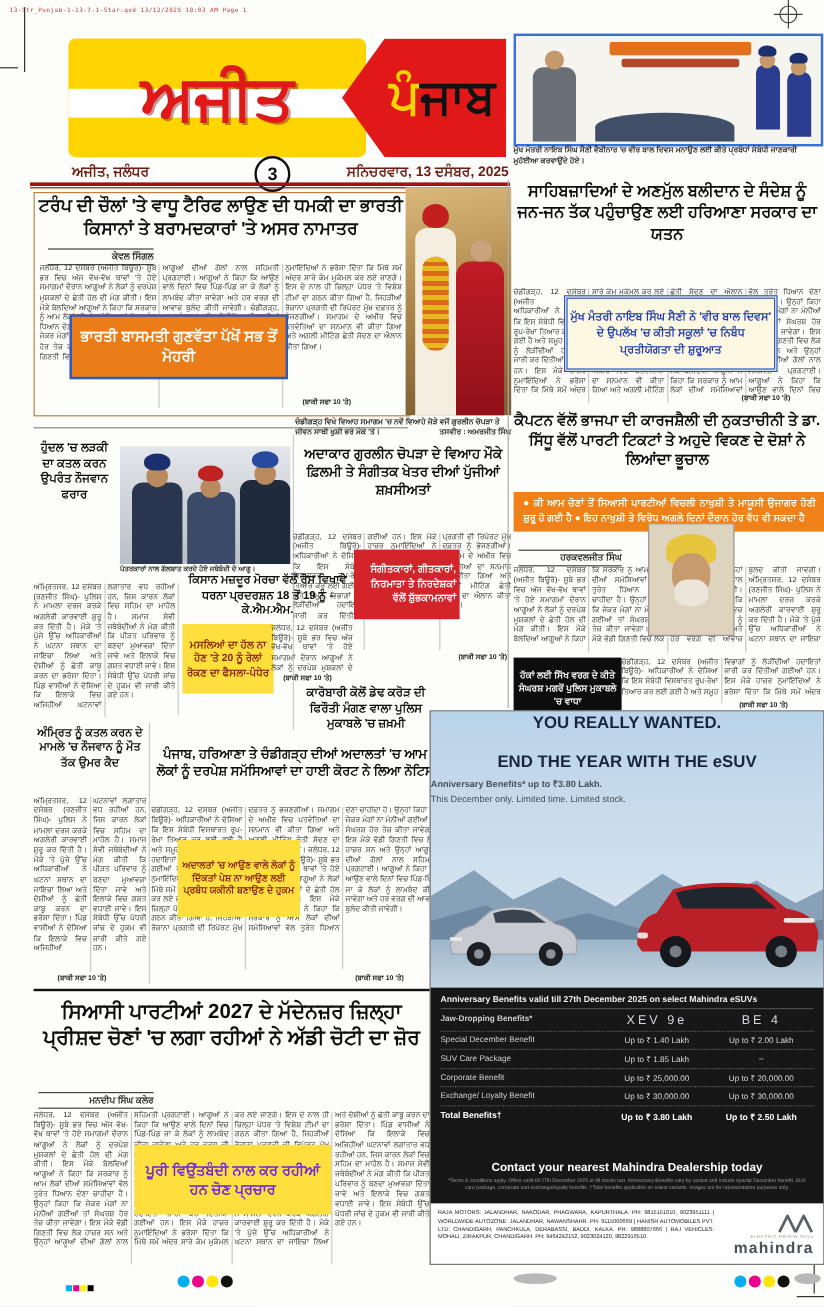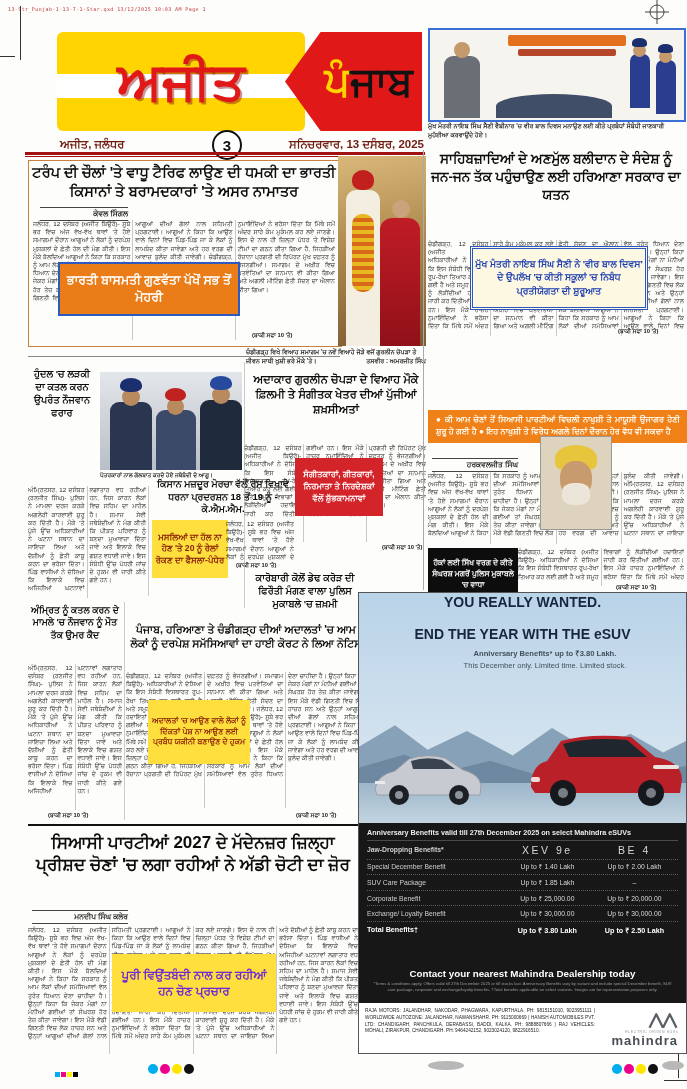--- a/index.html
+++ b/index.html
@@ -62,21 +62,21 @@
   .ph-haryana .kid-turban{position:absolute;width:15px;height:9px;background:#1b2f6e;border-radius:50% 50% 30% 30%;}
   .ph-haryana .crowd{position:absolute;left:66px;bottom:2px;width:116px;height:24px;background:#203050;border-radius:50% 50% 0 0;opacity:.85;}
   .ph-captain{background:#ded3bd;border:1px solid #999;}
   .ph-captain .turban{position:absolute;left:14px;top:8px;width:42px;height:26px;background:#e7c63d;border-radius:50% 50% 30% 30%;}
   .ph-captain .face{position:absolute;left:19px;top:24px;width:32px;height:36px;background:#c89b6e;border-radius:45%;}
   .ph-captain .beard{position:absolute;left:21px;top:46px;width:28px;height:22px;background:#ece6da;border-radius:40%;}
   
   .ad{border:1px solid #555;background:#fff;}
   .ad-sky{position:absolute;left:0;top:0;width:100%;height:230px;background:linear-gradient(#b9d3e8 0%,#cfe0ee 55%,#dce8f1 100%);overflow:hidden;}
   .ad-hl{font-size:14px;font-weight:800;color:#17253f;text-align:center;line-height:1.3;}
-  .ad-sub{font-size:7.6px;color:#43505c;text-align:center;line-height:1.5;padding-left:45px;}
+  .ad-sub{font-size:7.6px;color:#43505c;line-height:1.5;}
   .mtn{position:absolute;left:0;width:100%;}
   .mtn1{top:112px;height:72px;background:#87a2b8;clip-path:polygon(0 100%,0 58%,11% 28%,21% 62%,33% 36%,47% 70%,59% 32%,71% 64%,83% 40%,93% 66%,100% 50%,100% 100%);}
   .mtn2{top:146px;height:52px;background:#6d88a0;clip-path:polygon(0 100%,0 55%,14% 30%,26% 64%,40% 42%,56% 72%,70% 44%,84% 68%,100% 52%,100% 100%);}
   .water{position:absolute;left:0;top:190px;width:100%;height:40px;background:linear-gradient(#9db6c9,#c2d4e0);}
   .ad-dark{position:absolute;left:0;top:230px;width:100%;height:142px;background:#171717;color:#d8d8d8;padding:5px 8px;box-sizing:border-box;}
   .ad-valid{font-size:7.2px;font-weight:700;color:#ececec;border-bottom:1px solid #4a4a4a;padding-bottom:3px;}
   .ad-row{display:flex;align-items:center;border-bottom:1px dotted #5c5c5c;padding:2.8px 0;}
   .ad-row:last-child{border-bottom:none;}
   .ad-c1{width:44%;font-size:6.8px;color:#cfcfcf;}
   .ad-c2,.ad-c3{width:28%;text-align:center;font-size:6.8px;}
@@ -148,21 +148,21 @@
   </div>
   <div class="abs caption" style="left:246px;top:348px;width:180px;">
     <span>ਚੰਡੀਗੜ੍ਹ ਵਿਖੇ ਵਿਆਹ ਸਮਾਗਮ 'ਚ ਨਵੇਂ ਵਿਆਹੇ ਜੋੜੇ ਵਜੋਂ ਗੁਰਲੀਨ ਚੋਪੜਾ ਤੇ ਜੀਵਨ ਸਾਥੀ ਖੁਸ਼ੀ ਭਰੇ ਮੌਕੇ 'ਤੇ।</span>
     <span style="float:right;font-weight:800;">ਤਸਵੀਰ : ਅਮਰਜੀਤ ਸਿੰਘ</span>
   </div>
 
   <div class="abs hl" style="left:244px;top:372px;width:184px;font-size:11.3px;">ਅਦਾਕਾਰ ਗੁਰਲੀਨ ਚੋਪੜਾ ਦੇ ਵਿਆਹ ਮੌਕੇ ਫ਼ਿਲਮੀ ਤੇ ਸੰਗੀਤਕ ਖੇਤਰ ਦੀਆਂ ਪੁੱਜੀਆਂ ਸ਼ਖ਼ਸੀਅਤਾਂ</div>
   <div class="abs body-txt cols3" style="left:244px;top:444px;width:182px;height:98px;">
     <span>ਚੰਡੀਗੜ੍ਹ, 12 ਦਸੰਬਰ (ਅਜੀਤ ਬਿਊਰੋ)- ਅਧਿਕਾਰੀਆਂ ਨੇ ਦੱਸਿਆ ਕਿ ਇਸ ਸੰਬੰਧੀ ਵਿਸਥਾਰਤ ਰੂਪ-ਰੇਖਾ ਤਿਆਰ ਕਰ ਲਈ ਗਈ ਹੈ ਅਤੇ ਸਮੂਹ ਵਿਭਾਗਾਂ ਨੂੰ ਲੋੜੀਂਦੀਆਂ ਹਦਾਇਤਾਂ ਜਾਰੀ ਕਰ ਦਿੱਤੀਆਂ ਗਈਆਂ ਹਨ। ਇਸ ਮੌਕੇ ਹਾਜ਼ਰ ਨੁਮਾਇੰਦਿਆਂ ਨੇ ਭਰੋਸਾ ਦਿੱਤਾ ਕਿ ਮਿੱਥੇ ਸਮੇਂ ਅੰਦਰ ਸਾਰੇ ਕੰਮ ਮੁਕੰਮਲ ਕਰ ਲਏ ਜਾਣਗੇ। ਇਸ ਦੇ ਨਾਲ ਹੀ ਜ਼ਿਲ੍ਹਾ ਪੱਧਰ 'ਤੇ ਵਿਸ਼ੇਸ਼ ਟੀਮਾਂ ਦਾ ਗਠਨ ਕੀਤਾ ਗਿਆ ਹੈ, ਜਿਹੜੀਆਂ ਰੋਜ਼ਾਨਾ ਪ੍ਰਗਤੀ ਦੀ ਰਿਪੋਰਟ ਮੁੱਖ ਦਫ਼ਤਰ ਨੂੰ ਭੇਜਣਗੀਆਂ। ਸਮਾਗਮ ਦੇ ਅਖ਼ੀਰ ਵਿਚ ਪਤਵੰਤਿਆਂ ਦਾ ਸਨਮਾਨ ਵੀ ਕੀਤਾ ਗਿਆ ਅਤੇ ਅਗਲੀ ਮੀਟਿੰਗ ਛੇਤੀ ਸੱਦਣ ਦਾ ਐਲਾਨ ਕੀਤਾ ਗਿਆ।</span>
   </div>
-  <div class="abs box-red" style="left:295px;top:458px;width:82px;height:52px;">ਸੰਗੀਤਕਾਰਾਂ, ਗੀਤਕਾਰਾਂ, ਨਿਰਮਾਤਾ ਤੇ ਨਿਰਦੇਸ਼ਕਾਂ ਵੱਲੋਂ ਸ਼ੁੱਭਕਾਮਨਾਵਾਂ</div>
+  <div class="abs box-red" style="left:295px;top:458px;width:82px;height:52px;text-align:right;">ਸੰਗੀਤਕਾਰਾਂ, ਗੀਤਕਾਰਾਂ, ਨਿਰਮਾਤਾ ਤੇ ਨਿਰਦੇਸ਼ਕਾਂ ਵੱਲੋਂ ਸ਼ੁੱਭਕਾਮਨਾਵਾਂ</div>
   <div class="abs more" style="left:382px;top:544px;">(ਬਾਕੀ ਸਫਾ 10 'ਤੇ)</div>
 
   <div class="abs divider-h" style="left:28px;top:356px;width:312px;"></div>
 
   <div class="abs hl" style="left:28px;top:368px;width:68px;font-size:9.8px;">ਹੁੰਦਲ 'ਚ ਲੜਕੀ ਦਾ ਕਤਲ ਕਰਨ ਉਪਰੰਤ ਨੌਜਵਾਨ ਫਰਾਰ</div>
   <div class="photo ph-hundal" style="left:100px;top:372px;width:142px;height:98px;">
     <div class="p" style="left:10px;width:42px;height:68px;background:#2a3550;"></div>
     <div class="head" style="left:22px;top:16px;width:18px;height:18px;"></div>
     <div class="turban" style="left:20px;top:6px;width:22px;height:14px;background:#1b2f6e;"></div>
     <div class="p" style="left:56px;width:40px;height:60px;background:#3b4a68;"></div>
@@ -220,20 +220,21 @@
   </div>
   <div class="abs caption" style="left:428px;top:122px;width:254px;">ਮੁੱਖ ਮੰਤਰੀ ਨਾਇਬ ਸਿੰਘ ਸੈਣੀ ਵੈਬੀਨਾਰ 'ਚ ਵੀਰ ਬਾਲ ਦਿਵਸ ਮਨਾਉਣ ਲਈ ਕੀਤੇ ਪ੍ਰਬੰਧਾਂ ਸੰਬੰਧੀ ਜਾਣਕਾਰੀ ਮੁਹੱਈਆ ਕਰਵਾਉਂਦੇ ਹੋਏ।</div>
   <div class="abs hl" style="left:428px;top:150px;width:256px;font-size:13.5px;">ਸਾਹਿਬਜ਼ਾਦਿਆਂ ਦੇ ਅਣਮੁੱਲ ਬਲੀਦਾਨ ਦੇ ਸੰਦੇਸ਼ ਨੂੰ ਜਨ-ਜਨ ਤੱਕ ਪਹੁੰਚਾਉਣ ਲਈ ਹਰਿਆਣਾ ਸਰਕਾਰ ਦਾ ਯਤਨ</div>
   <div class="abs body-txt cols4" style="left:428px;top:240px;width:256px;height:96px;">
     <span>ਚੰਡੀਗੜ੍ਹ, 12 ਦਸੰਬਰ (ਅਜੀਤ ਬਿਊਰੋ)- ਅਧਿਕਾਰੀਆਂ ਨੇ ਦੱਸਿਆ ਕਿ ਇਸ ਸੰਬੰਧੀ ਵਿਸਥਾਰਤ ਰੂਪ-ਰੇਖਾ ਤਿਆਰ ਕਰ ਲਈ ਗਈ ਹੈ ਅਤੇ ਸਮੂਹ ਵਿਭਾਗਾਂ ਨੂੰ ਲੋੜੀਂਦੀਆਂ ਹਦਾਇਤਾਂ ਜਾਰੀ ਕਰ ਦਿੱਤੀਆਂ ਗਈਆਂ ਹਨ। ਇਸ ਮੌਕੇ ਹਾਜ਼ਰ ਨੁਮਾਇੰਦਿਆਂ ਨੇ ਭਰੋਸਾ ਦਿੱਤਾ ਕਿ ਮਿੱਥੇ ਸਮੇਂ ਅੰਦਰ ਸਾਰੇ ਕੰਮ ਮੁਕੰਮਲ ਕਰ ਲਏ ਜਾਣਗੇ। ਇਸ ਦੇ ਨਾਲ ਹੀ ਜ਼ਿਲ੍ਹਾ ਪੱਧਰ 'ਤੇ ਵਿਸ਼ੇਸ਼ ਟੀਮਾਂ ਦਾ ਗਠਨ ਕੀਤਾ ਗਿਆ ਹੈ, ਜਿਹੜੀਆਂ ਰੋਜ਼ਾਨਾ ਪ੍ਰਗਤੀ ਦੀ ਰਿਪੋਰਟ ਮੁੱਖ ਦਫ਼ਤਰ ਨੂੰ ਭੇਜਣਗੀਆਂ। ਸਮਾਗਮ ਦੇ ਅਖ਼ੀਰ ਵਿਚ ਪਤਵੰਤਿਆਂ ਦਾ ਸਨਮਾਨ ਵੀ ਕੀਤਾ ਗਿਆ ਅਤੇ ਅਗਲੀ ਮੀਟਿੰਗ ਛੇਤੀ ਸੱਦਣ ਦਾ ਐਲਾਨ ਕੀਤਾ ਗਿਆ।</span>
     <span>ਜਲੰਧਰ, 12 ਦਸੰਬਰ (ਅਜੀਤ ਬਿਊਰੋ)- ਸੂਬੇ ਭਰ ਵਿਚ ਅੱਜ ਵੱਖ-ਵੱਖ ਥਾਵਾਂ 'ਤੇ ਹੋਏ ਸਮਾਗਮਾਂ ਦੌਰਾਨ ਆਗੂਆਂ ਨੇ ਲੋਕਾਂ ਨੂੰ ਦਰਪੇਸ਼ ਮੁਸ਼ਕਲਾਂ ਦੇ ਛੇਤੀ ਹੱਲ ਦੀ ਮੰਗ ਕੀਤੀ। ਇਸ ਮੌਕੇ ਬੋਲਦਿਆਂ ਆਗੂਆਂ ਨੇ ਕਿਹਾ ਕਿ ਸਰਕਾਰ ਨੂੰ ਆਮ ਲੋਕਾਂ ਦੀਆਂ ਸਮੱਸਿਆਵਾਂ ਵੱਲ ਤੁਰੰਤ ਧਿਆਨ ਦੇਣਾ ਚਾਹੀਦਾ ਹੈ। ਉਨ੍ਹਾਂ ਕਿਹਾ ਕਿ ਜੇਕਰ ਮੰਗਾਂ ਨਾ ਮੰਨੀਆਂ ਗਈਆਂ ਤਾਂ ਸੰਘਰਸ਼ ਹੋਰ ਤੇਜ਼ ਕੀਤਾ ਜਾਵੇਗਾ। ਇਸ ਮੌਕੇ ਵੱਡੀ ਗਿਣਤੀ ਵਿਚ ਲੋਕ ਹਾਜ਼ਰ ਸਨ ਅਤੇ ਉਨ੍ਹਾਂ ਆਗੂਆਂ ਦੀਆਂ ਗੱਲਾਂ ਨਾਲ ਸਹਿਮ‍ਤੀ ਪ੍ਰਗਟਾਈ। ਆਗੂਆਂ ਨੇ ਕਿਹਾ ਕਿ ਆਉਣ ਵਾਲੇ ਦਿਨਾਂ ਵਿਚ ਪਿੰਡ-ਪਿੰਡ ਜਾ ਕੇ ਲੋਕਾਂ ਨੂੰ ਲਾਮਬੰਦ ਕੀਤਾ ਜਾਵੇਗਾ ਅਤੇ ਹਰ ਵਰਗ ਦੀ ਆਵਾਜ਼ ਬੁਲੰਦ ਕੀਤੀ ਜਾਵੇਗੀ।</span>
   </div>
   <div class="abs box-blue" style="left:470px;top:246px;width:168px;height:54px;">ਮੁੱਖ ਮੰਤਰੀ ਨਾਇਬ ਸਿੰਘ ਸੈਣੀ ਨੇ 'ਵੀਰ ਬਾਲ ਦਿਵਸ' ਦੇ ਉਪਲੱਖ 'ਚ ਕੀਤੀ ਸਕੂਲਾਂ 'ਚ ਨਿਬੰਧ ਪ੍ਰਤੀਯੋਗਤਾ ਦੀ ਸ਼ੁਰੂਆਤ</div>
   <div class="abs more" style="left:618px;top:328px;">(ਬਾਕੀ ਸਫਾ 10 'ਤੇ)</div>
 
+  <div class="abs hl" style="left:428px;top:342px;width:256px;font-size:12.5px;">ਕੈਪਟਨ ਵੱਲੋਂ ਭਾਜਪਾ ਦੀ ਕਾਰਜਸ਼ੈਲੀ ਦੀ ਨੁਕਤਾਚੀਨੀ ਤੇ ਡਾ. ਸਿੱਧੂ ਵੱਲੋਂ ਪਾਰਟੀ ਟਿਕਟਾਂ ਤੇ ਅਹੁਦੇ ਵਿਕਣ ਦੇ ਦੋਸ਼ਾਂ ਨੇ ਲਿਆਂਦਾ ਭੂਚਾਲ</div>
   <div class="abs bullets-orange" style="left:428px;top:410px;width:244px;">● ਕੀ ਆਮ ਚੋਣਾਂ ਤੋਂ ਸਿਆਸੀ ਪਾਰਟੀਆਂ ਵਿਚਲੀ ਨਾਖੁਸ਼ੀ ਤੇ ਮਾਯੂਸੀ ਉਜਾਗਰ ਹੋਣੀ ਸ਼ੁਰੂ ਹੋ ਗਈ ਹੈ ● ਇਹ ਨਾਖੁਸ਼ੀ ਤੇ ਵਿਰੋਧ ਅਗਲੇ ਦਿਨਾਂ ਦੌਰਾਨ ਹੋਰ ਵੱਧ ਵੀ ਸਕਦਾ ਹੈ</div>
   <div class="abs byline" style="left:432px;top:458px;width:86px;">ਹਰਕਵਲਜੀਤ ਸਿੰਘ</div>
   <div class="abs body-txt cols4" style="left:428px;top:472px;width:256px;height:72px;">
     <span>ਜਲੰਧਰ, 12 ਦਸੰਬਰ (ਅਜੀਤ ਬਿਊਰੋ)- ਸੂਬੇ ਭਰ ਵਿਚ ਅੱਜ ਵੱਖ-ਵੱਖ ਥਾਵਾਂ 'ਤੇ ਹੋਏ ਸਮਾਗਮਾਂ ਦੌਰਾਨ ਆਗੂਆਂ ਨੇ ਲੋਕਾਂ ਨੂੰ ਦਰਪੇਸ਼ ਮੁਸ਼ਕਲਾਂ ਦੇ ਛੇਤੀ ਹੱਲ ਦੀ ਮੰਗ ਕੀਤੀ। ਇਸ ਮੌਕੇ ਬੋਲਦਿਆਂ ਆਗੂਆਂ ਨੇ ਕਿਹਾ ਕਿ ਸਰਕਾਰ ਨੂੰ ਆਮ ਲੋਕਾਂ ਦੀਆਂ ਸਮੱਸਿਆਵਾਂ ਵੱਲ ਤੁਰੰਤ ਧਿਆਨ ਦੇਣਾ ਚਾਹੀਦਾ ਹੈ। ਉਨ੍ਹਾਂ ਕਿਹਾ ਕਿ ਜੇਕਰ ਮੰਗਾਂ ਨਾ ਮੰਨੀਆਂ ਗਈਆਂ ਤਾਂ ਸੰਘਰਸ਼ ਹੋਰ ਤੇਜ਼ ਕੀਤਾ ਜਾਵੇਗਾ। ਇਸ ਮੌਕੇ ਵੱਡੀ ਗਿਣਤੀ ਵਿਚ ਲੋਕ ਹਾਜ਼ਰ ਸਨ ਅਤੇ ਉਨ੍ਹਾਂ ਆਗੂਆਂ ਦੀਆਂ ਗੱਲਾਂ ਨਾਲ ਸਹਿਮ‍ਤੀ ਪ੍ਰਗਟਾਈ। ਆਗੂਆਂ ਨੇ ਕਿਹਾ ਕਿ ਆਉਣ ਵਾਲੇ ਦਿਨਾਂ ਵਿਚ ਪਿੰਡ-ਪਿੰਡ ਜਾ ਕੇ ਲੋਕਾਂ ਨੂੰ ਲਾਮਬੰਦ ਕੀਤਾ ਜਾਵੇਗਾ ਅਤੇ ਹਰ ਵਰਗ ਦੀ ਆਵਾਜ਼ ਬੁਲੰਦ ਕੀਤੀ ਜਾਵੇਗੀ।</span>
     <span>ਅੰਮ੍ਰਿਤਸਰ, 12 ਦਸੰਬਰ (ਰਣਜੀਤ ਸਿੰਘ)- ਪੁਲਿਸ ਨੇ ਮਾਮਲਾ ਦਰਜ ਕਰਕੇ ਅਗਲੇਰੀ ਕਾਰਵਾਈ ਸ਼ੁਰੂ ਕਰ ਦਿੱਤੀ ਹੈ। ਮੌਕੇ 'ਤੇ ਪੁੱਜੇ ਉੱਚ ਅਧਿਕਾਰੀਆਂ ਨੇ ਘਟਨਾ ਸਥਾਨ ਦਾ ਜਾਇਜ਼ਾ ਲਿਆ ਅਤੇ ਦੋਸ਼ੀਆਂ ਨੂੰ ਛੇਤੀ ਕਾਬੂ ਕਰਨ ਦਾ ਭਰੋਸਾ ਦਿੱਤਾ। ਪਿੰਡ ਵਾਸੀਆਂ ਨੇ ਦੱਸਿਆ ਕਿ ਇਲਾਕੇ ਵਿਚ ਅਜਿਹੀਆਂ ਘਟਨਾਵਾਂ ਲਗਾਤਾਰ ਵਧ ਰਹੀਆਂ ਹਨ, ਜਿਸ ਕਾਰਨ ਲੋਕਾਂ ਵਿਚ ਸਹਿਮ ਦਾ ਮਾਹੌਲ ਹੈ। ਸਮਾਜ ਸੇਵੀ ਜਥੇਬੰਦੀਆਂ ਨੇ ਮੰਗ ਕੀਤੀ ਕਿ ਪੀੜਤ ਪਰਿਵਾਰ ਨੂੰ ਬਣਦਾ ਮੁਆਵਜ਼ਾ ਦਿੱਤਾ ਜਾਵੇ ਅਤੇ ਇਲਾਕੇ ਵਿਚ ਗਸ਼ਤ ਵਧਾਈ ਜਾਵੇ। ਇਸ ਸੰਬੰਧੀ ਉੱਚ ਪੱਧਰੀ ਜਾਂਚ ਦੇ ਹੁਕਮ ਵੀ ਜਾਰੀ ਕੀਤੇ ਗਏ ਹਨ।</span>
   </div>
   <div class="photo ph-captain" style="left:540px;top:436px;width:70px;height:92px;">
     <div class="turban"></div>
     <div class="face"></div>
     <div class="beard"></div>

